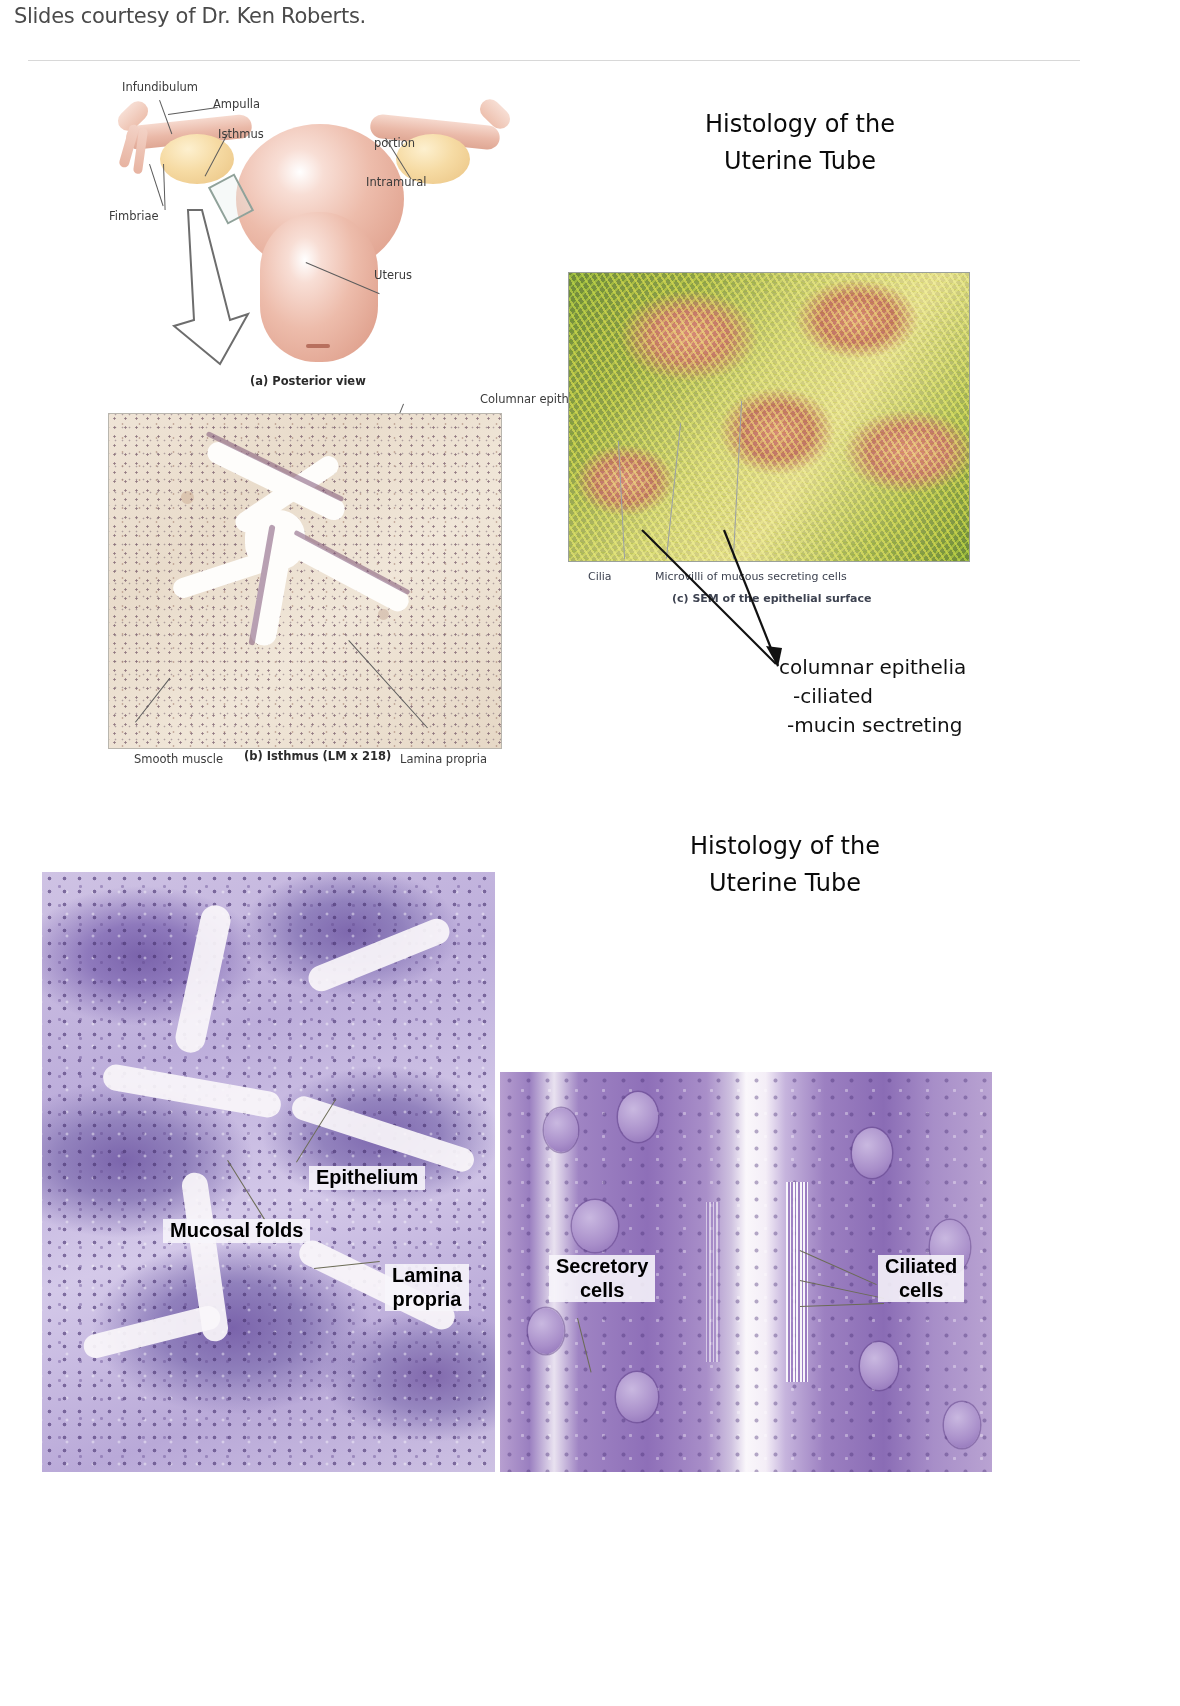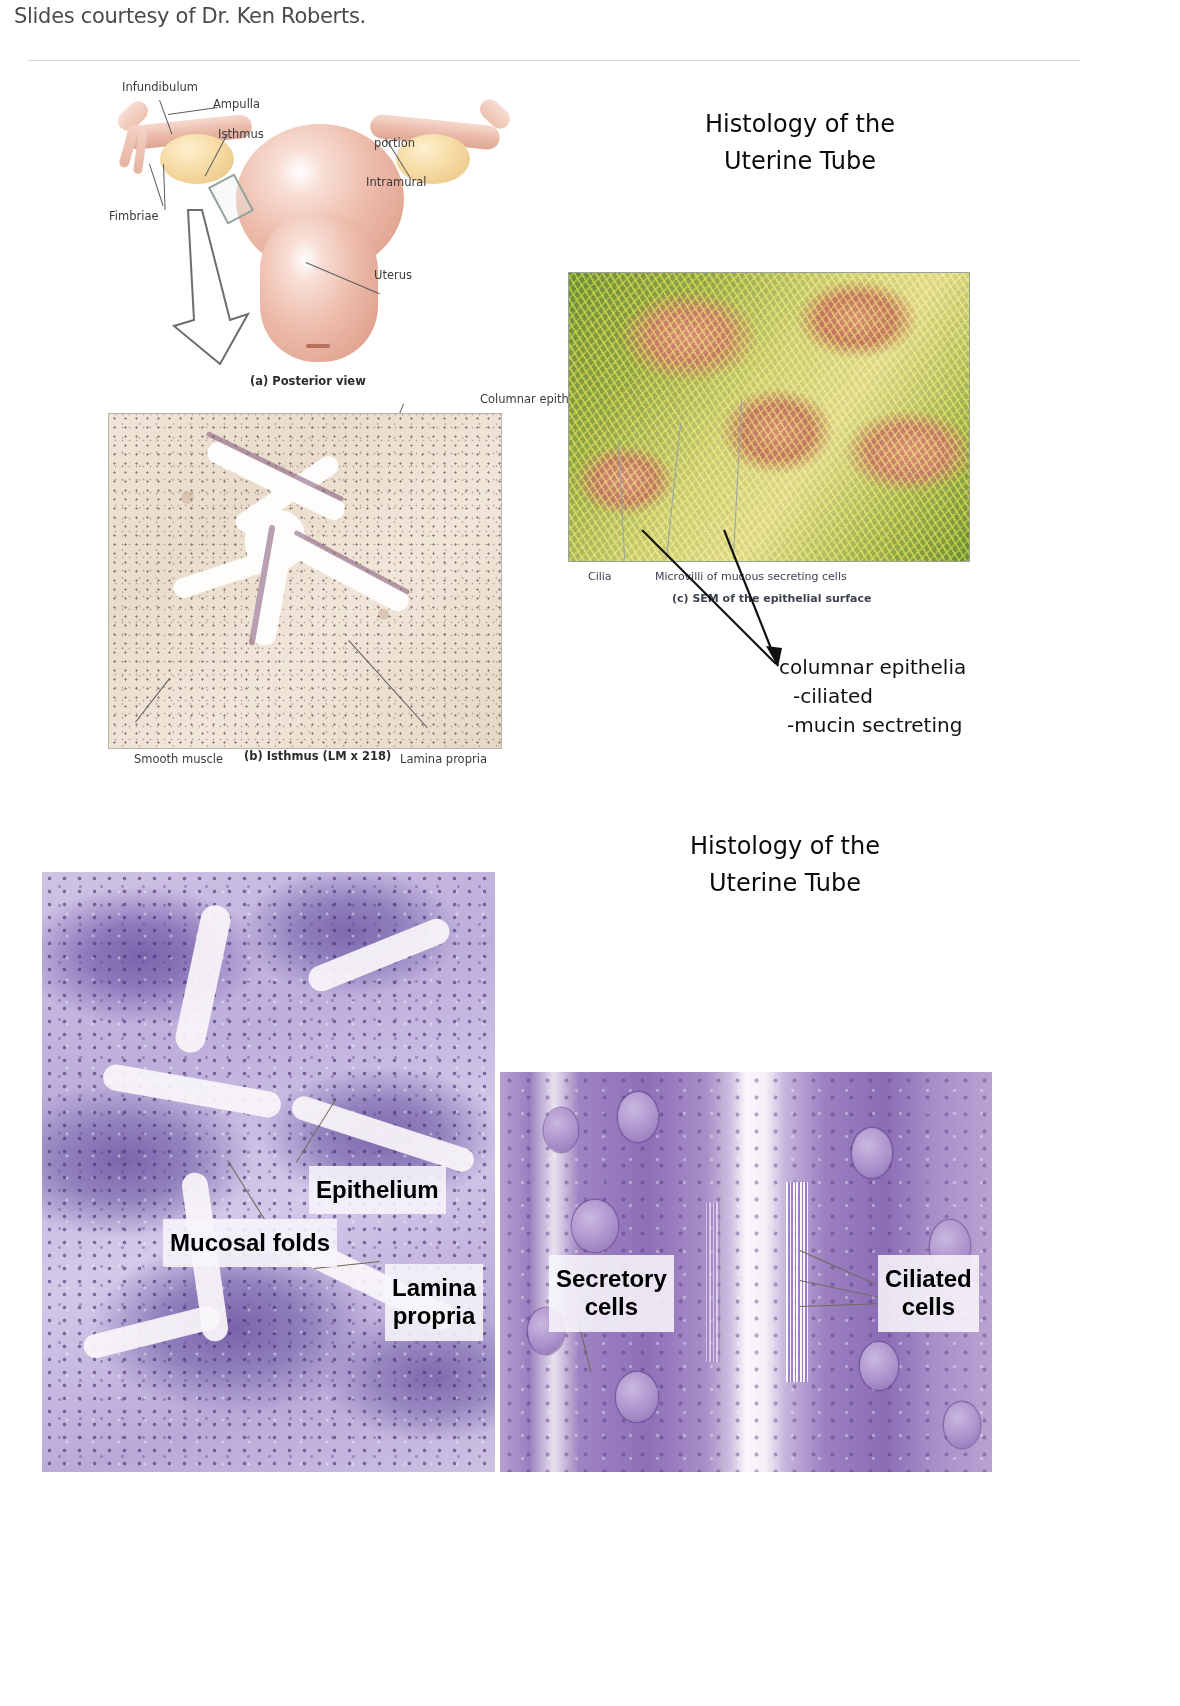--- a/index.html
+++ b/index.html
@@ -173,23 +173,23 @@
   .cilia-band {
     position: absolute;
     background: repeating-linear-gradient(90deg,
       rgba(255,255,255,0.9) 0 1.5px, rgba(150,118,190,0.8) 1.5px 3.5px);
   }
 
   
   .mlabel {
     position: absolute;
     font-family: "Liberation Sans", sans-serif;
-    font-size: 24px; font-weight: bold; color: #000;
+    font-size: 20px; font-weight: bold; color: #000;
     background: rgba(247,245,250,0.88);
-    padding: 10px 7px;
+    padding: 0 7px;
     line-height: 1.18;
     text-align: center;
     white-space: pre-line;
   }
   .pointer { position: absolute; background: #6b6b55; transform-origin: 0 0; height: 1.4px; }
 </style>
 </head>
 <body>
 
 <div class="page">

